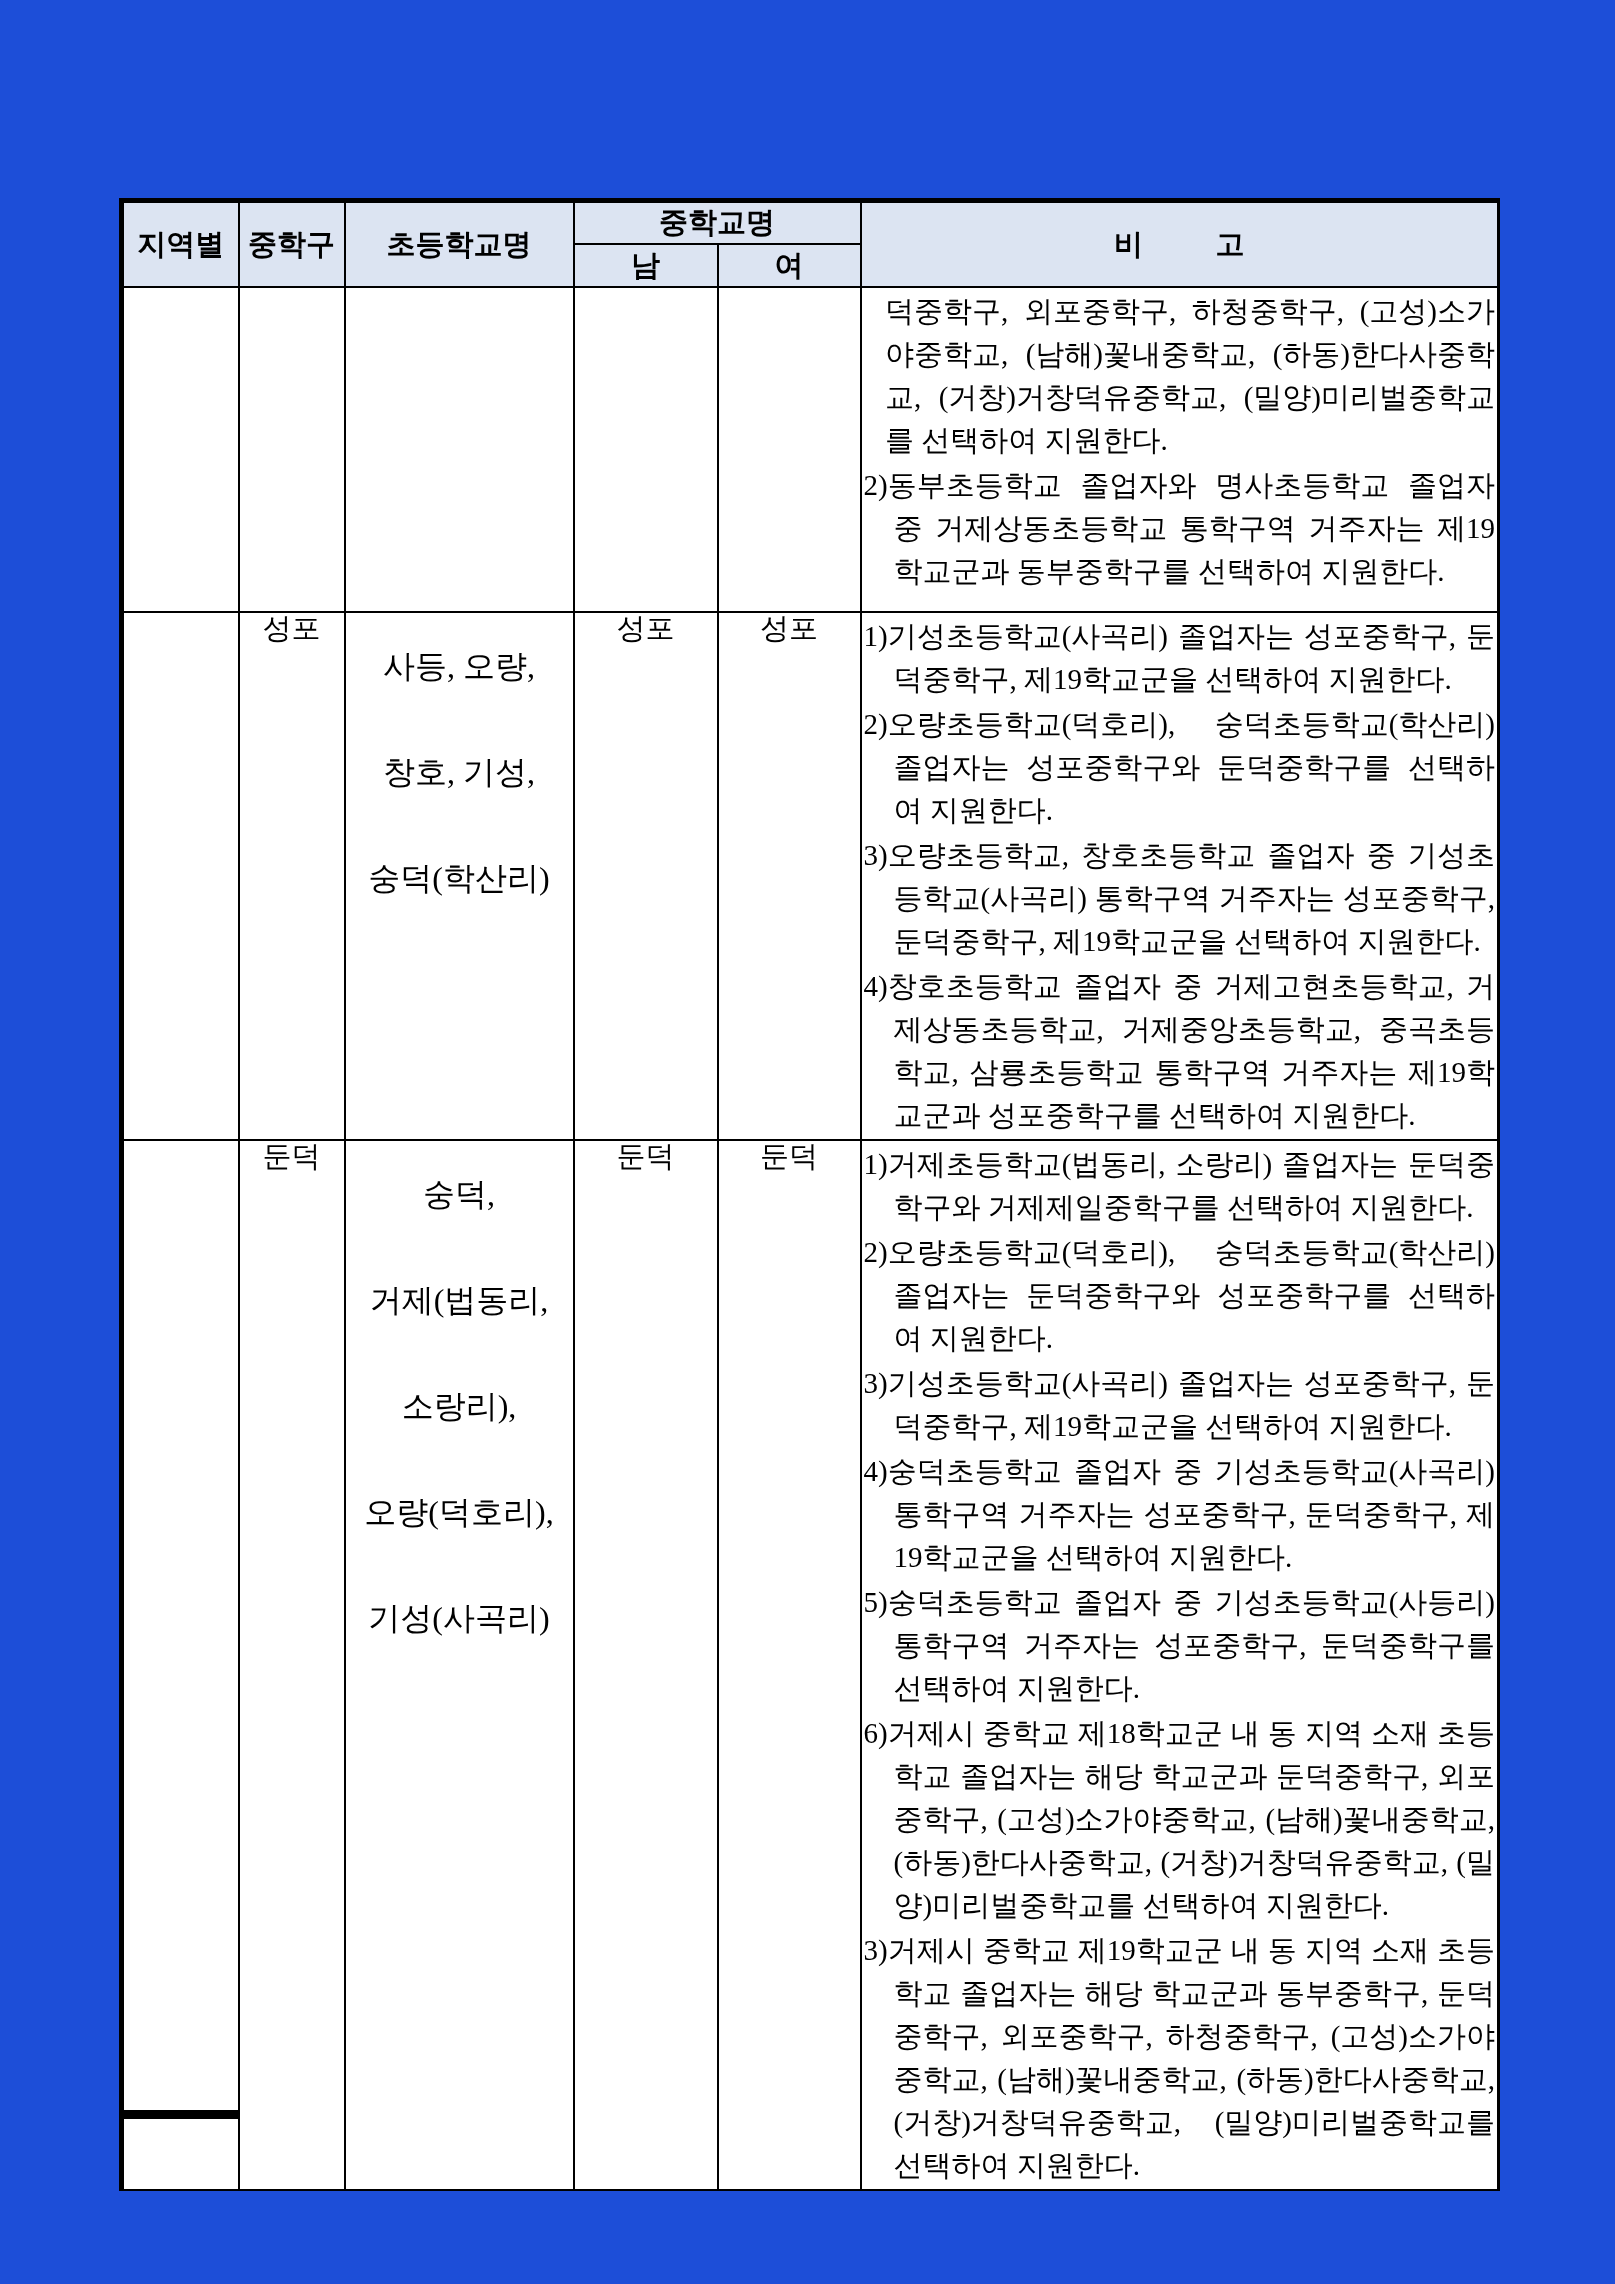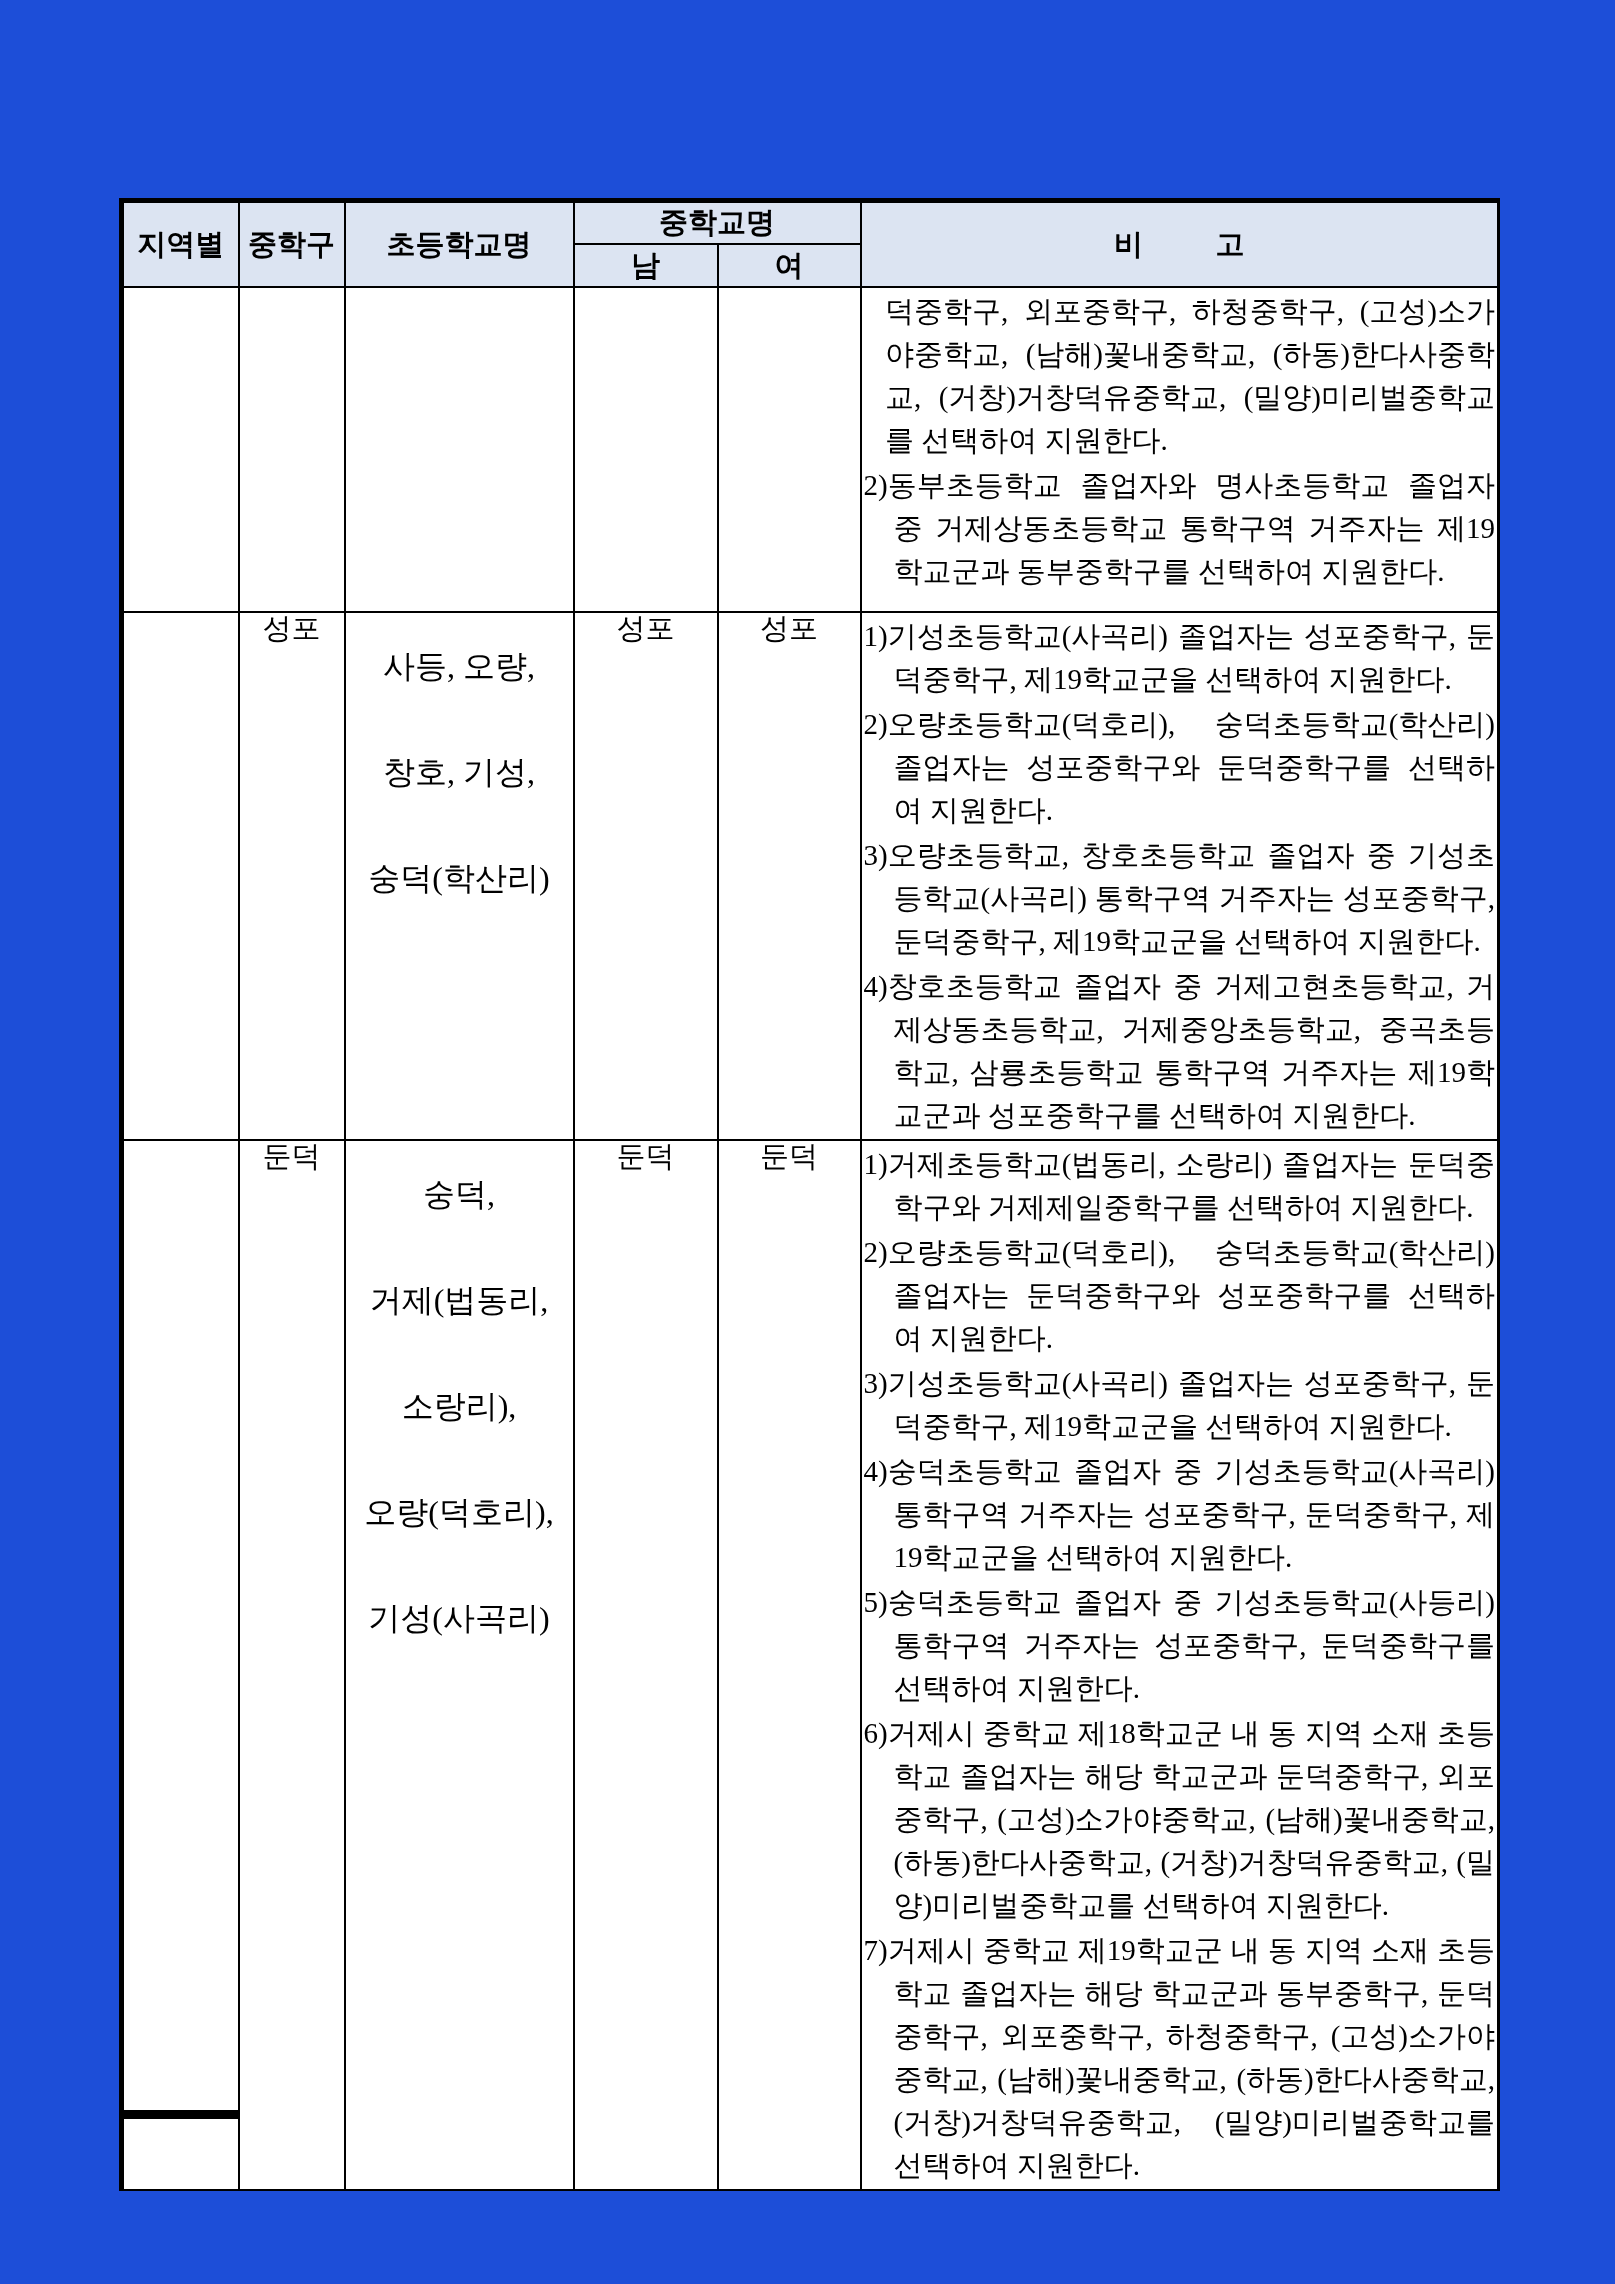--- a/index.html
+++ b/index.html
@@ -143,21 +143,21 @@
           </td>
           <td class="center-col">둔덕</td>
           <td class="center-col">둔덕</td>
           <td class="remarks-col">
             <div class="item">1)거제초등학교(법동리, 소랑리) 졸업자는 둔덕중학구와 거제제일중학구를 선택하여 지원한다.</div>
             <div class="item">2)오량초등학교(덕호리), 숭덕초등학교(학산리) 졸업자는 둔덕중학구와 성포중학구를 선택하여 지원한다.</div>
             <div class="item">3)기성초등학교(사곡리) 졸업자는 성포중학구, 둔덕중학구, 제19학교군을 선택하여 지원한다.</div>
             <div class="item">4)숭덕초등학교 졸업자 중 기성초등학교(사곡리) 통학구역 거주자는 성포중학구, 둔덕중학구, 제19학교군을 선택하여 지원한다.</div>
             <div class="item">5)숭덕초등학교 졸업자 중 기성초등학교(사등리) 통학구역 거주자는 성포중학구, 둔덕중학구를 선택하여 지원한다.</div>
             <div class="item">6)거제시 중학교 제18학교군 내 동 지역 소재 초등학교 졸업자는 해당 학교군과 둔덕중학구, 외포중학구, (고성)소가야중학교, (남해)꽃내중학교, (하동)한다사중학교, (거창)거창덕유중학교, (밀양)미리벌중학교를 선택하여 지원한다.</div>
-            <div class="item">7)거제시 중학교 제19학교군 내 동 지역 소재 초등학교 졸업자는 해당 학교군과 동부중학구, 둔덕중학구, 외포중학구, 하청중학구, (고성)소가야중학교, (남해)꽃내중학교, (하동)한다사중학교, (거창)거창덕유중학교, (밀양)미리벌중학교를 선택하여 지원한다.</div>
+            <div class="item">3)거제시 중학교 제19학교군 내 동 지역 소재 초등학교 졸업자는 해당 학교군과 동부중학구, 둔덕중학구, 외포중학구, 하청중학구, (고성)소가야중학교, (남해)꽃내중학교, (하동)한다사중학교, (거창)거창덕유중학교, (밀양)미리벌중학교를 선택하여 지원한다.</div>
           </td>
         </tr>
       </tbody>
   </table>
 
   <div class="bottom-thick"></div>
 </div>
 
 
 </body></html>

